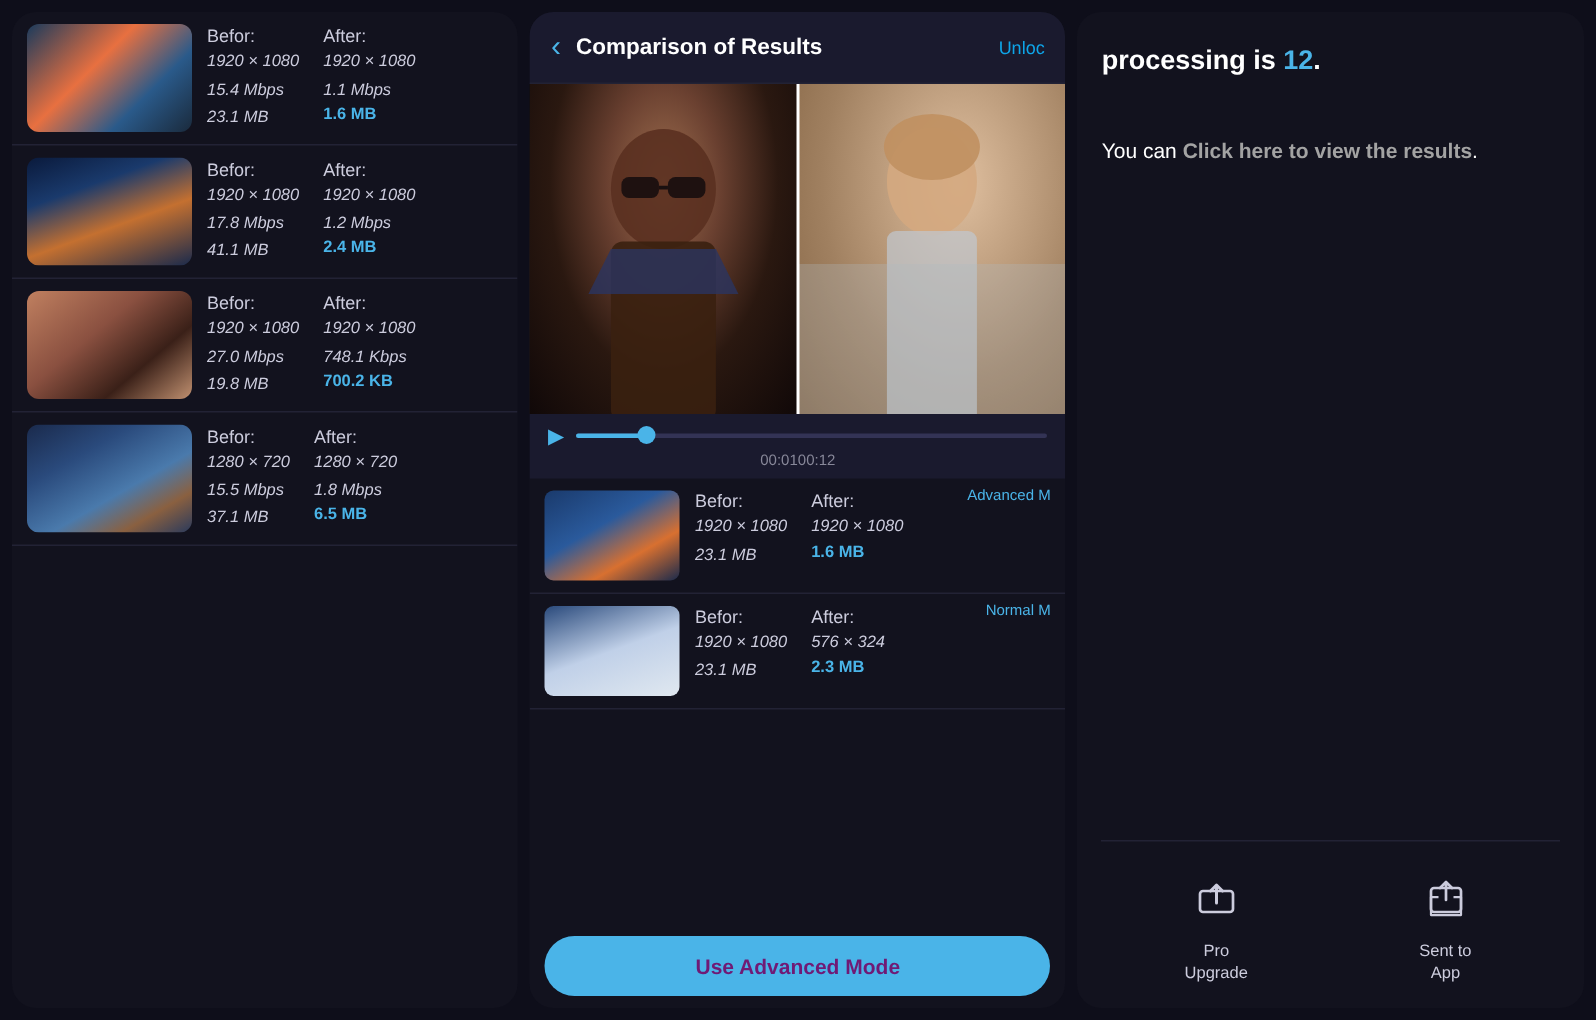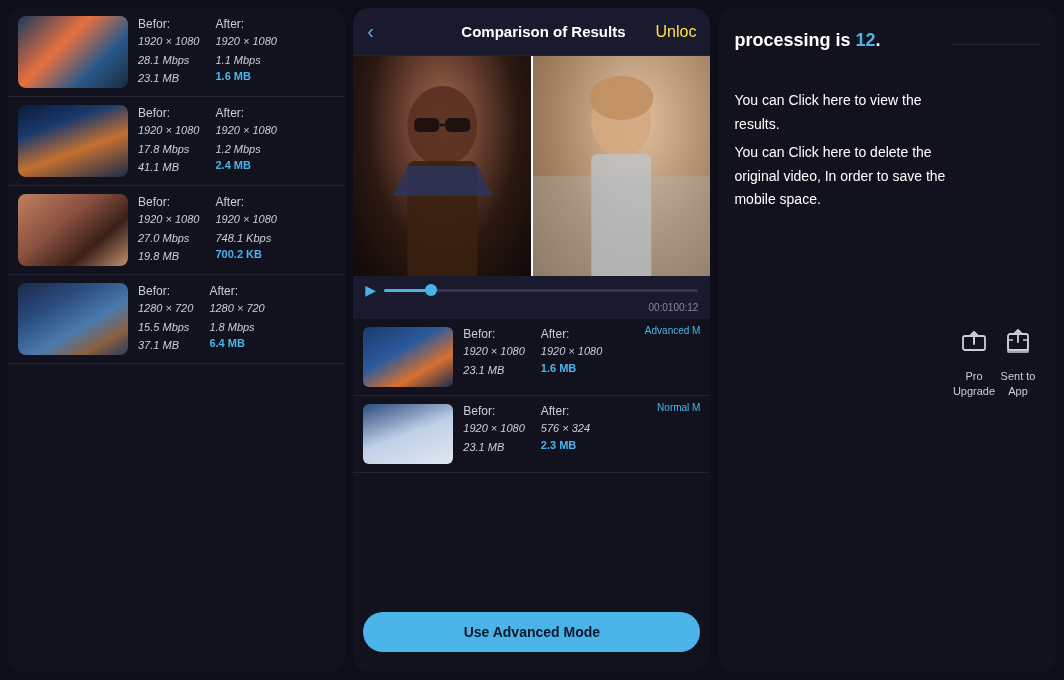--- a/index.html
+++ b/index.html
@@ -116,29 +116,29 @@
 
     .back-btn {
       color: #4ab4e8;
       font-size: 20px;
       cursor: pointer;
       font-weight: 300;
     }
 
     .mid-title {
       flex: 1;
-      text-align: right;
+      text-align: left;
       color: #ffffff;
       font-size: 15px;
       font-weight: 600;
     }
 
     .unlock-btn {
-      color: #fde047;
-      font-size: 16px;
+      color: #0ea5e9;
+      font-size: 12px;
       cursor: pointer;
       margin-left: 20px;
     }
 
     .video-preview {
       width: 100%;
       height: 220px;
       background: #000;
       position: relative;
       overflow: hidden;
@@ -235,21 +235,21 @@
       height: 12px;
       background: #4ab4e8;
       border-radius: 50%;
       position: absolute;
       right: -6px;
       top: -4.5px;
     }
 
     .time-row {
       display: flex;
-      justify-content: flex-end;
+      justify-content: center;
       font-size: 10px;
       color: #888899;
     }
 
     .comparison-list {
       flex: 1;
       overflow-y: auto;
       scrollbar-width: thin;
       scrollbar-color: #333 #111;
     }
@@ -284,38 +284,39 @@
     .comp-thumb-2 {
       background: linear-gradient(160deg, #2a4a7c 0%, #c0d0e8 50%, #e0e8f0 100%);
     }
 
     .comp-meta {
       display: flex;
       gap: 16px;
     }
 
     .use-advanced-btn {
-      margin: 20px 10px;
+      margin: 8px 10px;
       background: #4ab4e8;
-      color: #0f172a;
+      color: #701a75;
       border: none;
       border-radius: 22px;
       padding: 12px;
       font-size: 14px;
       font-weight: 600;
       cursor: pointer;
       text-align: center;
     }
 
     
     .right-panel {
       width: 340px;
       margin: 8px 8px 8px 4px;
       background: #12121e;
       display: flex;
+      flex-direction: column;
       padding: 20px 16px 16px;
       justify-content: space-between;
     }
 
     .right-content {
       flex: 1;
     }
 
     .stat-line {
       color: #ffffff;
@@ -334,21 +335,22 @@
     }
 
     .action-text {
       color: #ffffff;
       font-size: 14px;
       line-height: 1.7;
       margin-bottom: 4px;
     }
 
     .action-text .blue-link {
-      color: #ffffff;
+      color: #a3a3a3;
+      font-weight: bold;
     }
 
     .right-actions {
       display: flex;
       justify-content: space-around;
       align-items: center;
       padding: 16px 0 0;
       border-top: 1px solid #222235;
       margin-top: 16px;
     }
@@ -396,21 +398,21 @@
 <div class="left-panel panel">
 
 <div class="video-item">
       <div class="video-thumb">
         <div class="thumb-gradient-1" style="width:100%;height:100%;"></div>
       </div>
       <div class="video-meta">
         <div class="meta-col">
           <span class="meta-label">Befor:</span>
           <span class="meta-value">1920 × 1080</span>
-          <span class="meta-value">28.1 Mbps</span>
+          <span class="meta-value">15.4 Mbps</span>
           <span class="meta-value">23.1 MB</span>
         </div>
         <div class="meta-col">
           <span class="meta-label">After:</span>
           <span class="meta-value">1920 × 1080</span>
           <span class="meta-value">1.1 Mbps</span>
           <span class="meta-value-blue">1.6 MB</span>
         </div>
       </div>
     </div>
@@ -460,21 +462,21 @@
         <div class="meta-col">
           <span class="meta-label">Befor:</span>
           <span class="meta-value">1280 × 720</span>
           <span class="meta-value">15.5 Mbps</span>
           <span class="meta-value">37.1 MB</span>
         </div>
         <div class="meta-col">
           <span class="meta-label">After:</span>
           <span class="meta-value">1280 × 720</span>
           <span class="meta-value">1.8 Mbps</span>
-          <span class="meta-value-blue">6.4 MB</span>
+          <span class="meta-value-blue">6.5 MB</span>
         </div>
       </div>
     </div>
   </div>
 
 <div class="middle-panel panel">
   <div class="mid-header">
     <span class="back-btn">‹</span>
     <span class="mid-title">Comparison of Results</span>
     <span class="unlock-btn">Unloc</span>
@@ -568,23 +570,20 @@
 <div class="right-panel panel">
   <div class="right-content">
     <div class="stat-line">
       <span>processing is </span><span class="blue">12</span><span>.</span>
     </div>
 
     <div class="spacer"></div>
 
     <div class="action-text">
       <span>You can </span><span class="blue-link">Click here to view the results</span><span>.</span>
-    </div>
-    <div class="action-text">
-      <span>You can </span><span class="blue-link">Click here to delete the original video</span><span>, In order to save the mobile space.</span>
     </div>
   </div>
 
   <div class="right-actions">
 
     <div class="action-btn">
       <div class="action-icon-box">
         <svg class="action-icon-svg" viewBox="0 0 30 30" fill="none" xmlns="http://www.w3.org/2000/svg">
           <rect x="4" y="10" width="22" height="14" rx="2" stroke="#ccccdd" stroke-width="1.8" fill="none"></rect>
           <path d="M15 6 L15 18 M11 10 L15 6 L19 10" stroke="#ccccdd" stroke-width="2" stroke-linecap="round" stroke-linejoin="round"></path>

